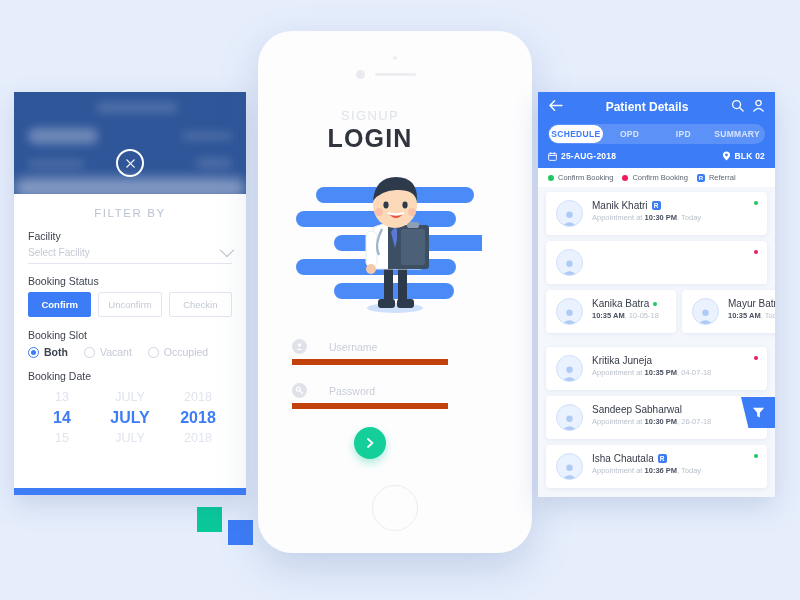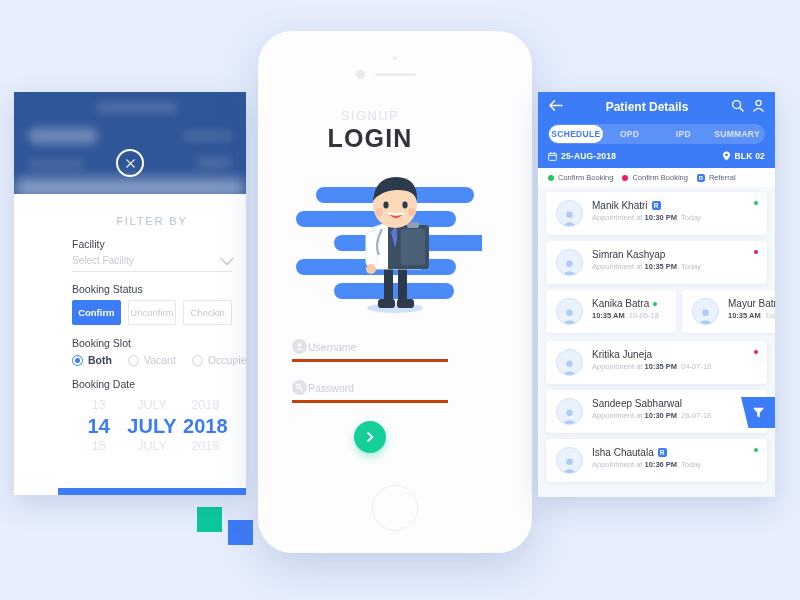--- a/index.html
+++ b/index.html
@@ -37,21 +37,21 @@
   .blurred-header .bl.t5{left:182px;top:66px;width:36px;height:10px;}
   .blurred-header .bl.t6{left:0px;top:86px;width:232px;height:20px;background:rgba(200,210,230,.55);filter:blur(6px);}
   .close-circle{
     position:absolute;left:50%;top:57px;transform:translateX(-50%);
     width:24px;height:24px;border:2px solid #fff;border-radius:50%;
     display:flex;align-items:center;justify-content:center;
     z-index:4;
   }
   .close-circle svg{display:block;}
 
-  .filter-body{padding:8px 14px;background:#fff;height:324px;box-sizing:border-box;position:relative;margin-left:44px;}
+  .filter-body{padding:0 14px;background:#fff;height:324px;box-sizing:border-box;position:relative;}
   .filter-title{
     text-align:center;color:#b9c2d2;font-size:11.5px;letter-spacing:1.6px;
     padding:13px 0 11px;font-weight:400;
   }
   .field-label{font-size:10.5px;color:#3c4250;margin-bottom:5px;}
   .select-row{
     display:flex;align-items:center;justify-content:space-between;
     border-bottom:1px solid #e3e7ef;padding-bottom:5px;margin-bottom:11px;
   }
   .select-row .ph{font-size:10px;color:#c3c9d6;}
@@ -69,21 +69,21 @@
     display:flex;align-items:center;justify-content:center;box-sizing:border-box;
   }
   .radio.on .dot{border-color:#3c7cf6;}
   .radio.on .dot::after{content:"";width:5px;height:5px;border-radius:50%;background:#3c7cf6;}
   .radio .lbl{font-size:10.5px;color:#c3c9d6;}
   .radio.on .lbl{color:#3c4250;font-weight:bold;}
   .date-picker{margin-top:6px;}
   .date-row{display:flex;justify-content:space-around;text-align:center;}
   .date-row span{flex:1;}
   .date-row.dim span{color:#dfe4ee;font-size:12.5px;line-height:19px;}
-  .date-row.sel span{color:#3c7cf6;font-size:20px;font-weight:bold;line-height:22px;}
+  .date-row.sel span{color:#3c7cf6;font-size:16px;font-weight:bold;line-height:22px;}
   .apply-btn{
     position:absolute;left:0;bottom:0;width:100%;height:30px;background:#3c7cf6;
     color:#fff;font-size:11.5px;display:flex;align-items:center;justify-content:center;
     letter-spacing:.2px;
   }
 
   
   #center-phone{
     position:absolute;left:258px;top:31px;width:274px;height:522px;
     background:#fdfdfe;border-radius:34px;
@@ -92,21 +92,21 @@
   }
   .cam{position:absolute;left:50%;top:25px;transform:translateX(-50%);width:4px;height:4px;border-radius:50%;background:#eceef2;}
   .sensor{position:absolute;left:98px;top:39px;width:9px;height:9px;border-radius:50%;background:#e9ebf0;}
   .speaker{position:absolute;left:117px;top:42px;width:41px;height:3px;border-radius:2px;background:#eceef2;}
   .home-btn{position:absolute;left:50%;bottom:22px;transform:translateX(-50%);width:44px;height:44px;border-radius:50%;border:1.4px solid #ececf1;}
   .screen-c{position:absolute;left:0;top:72px;width:224px;height:420px;overflow:hidden;}
   .signup-tab{text-align:center;color:#dfe2e9;font-size:13px;letter-spacing:1.4px;margin-top:5px;}
   .login-tab{text-align:center;color:#30343c;font-size:25px;font-weight:bold;letter-spacing:1.2px;margin-top:1px;}
   .illus{position:relative;width:274px;height:160px;margin-top:12px;}
   .form{padding:0 34px;margin-top:14px;}
-  .inp{display:flex;align-items:center;gap:1px;border-bottom:3px solid #c2410c;padding-bottom:5px;margin-bottom:18px;}
+  .inp{display:flex;align-items:center;gap:22px;border-bottom:6px solid #c2410c;padding-bottom:5px;margin-bottom:18px;}
   .inp .ic{width:15px;height:15px;border-radius:50%;background:#dfe2e8;display:flex;align-items:center;justify-content:center;flex:none;}
   .inp .ph{font-size:10.5px;color:#c9ced8;}
   .go-btn{
     width:32px;height:32px;border-radius:50%;background:#15cf9a;margin:6px auto 0;
     display:flex;align-items:center;justify-content:center;
     box-shadow:0 4px 9px rgba(21,207,154,.35);
   }
 
   
   #right-phone{
@@ -134,21 +134,21 @@
     background:#fff;border-radius:4px;padding:8px 10px;margin-bottom:6px;
     box-shadow:0 1px 4px rgba(90,120,170,.1);position:relative;
     display:flex;gap:9px;
   }
   .av{width:25px;height:25px;border-radius:50%;border:1.3px solid #cfe0fb;background:#eaf2ff;display:flex;align-items:flex-end;justify-content:center;overflow:hidden;flex:none;}
   .nm{font-size:10px;color:#343a46;display:flex;align-items:center;gap:4px;}
   .badge-r{width:9px;height:9px;border-radius:2px;background:#3c7cf6;color:#fff;font-size:6.5px;font-weight:bold;display:flex;align-items:center;justify-content:center;}
   .sub{font-size:7.5px;color:#b9bfcb;margin-top:2px;}
   .sub b{color:#4a5160;font-weight:bold;}
   .status-dot{position:absolute;right:9px;top:9px;width:4px;height:4px;border-radius:50%;}
-  .dual{display:flex;gap:6px;margin-bottom:8px;}
+  .dual{display:flex;gap:6px;margin-bottom:14px;}
   .dual .card{margin-bottom:0;flex:none;width:130px;box-sizing:border-box;}
   .fab{
     position:absolute;right:0;top:305px;width:34px;height:31px;background:#3c7cf6;
     display:flex;align-items:center;justify-content:center;
     clip-path:polygon(0 0,100% 0,100% 100%,22% 100%);
     box-shadow:-2px 3px 8px rgba(60,124,246,.35);
   }
 </style>
 </head>
 <body>
@@ -410,26 +410,20 @@
         <span class="status-dot" style="background:#1ec95f"></span>
       </div>
 
       <div class="card">
         <span class="av">
           <svg width="17" height="17" viewBox="0 0 18 18">
             <circle cx="9" cy="6" r="3.4" fill="#aecbf5"></circle>
             <path d="M1.6 18 q7.4 -8 14.8 0z" fill="#aecbf5"></path>
           </svg>
         </span>
-        <div>
-          <div class="nm">
-            <span>Simran Kashyap</span>
-          </div>
-          <div class="sub"><span>Appointment at </span><b>10:35 PM</b><span>, Today</span></div>
-        </div>
         <span class="status-dot" style="background:#ef1b5e"></span>
       </div>
 
       <div class="dual">
         <div class="card">
           <span class="av">
             <svg width="17" height="17" viewBox="0 0 18 18">
               <circle cx="9" cy="6" r="3.4" fill="#aecbf5"></circle>
               <path d="M1.6 18 q7.4 -8 14.8 0z" fill="#aecbf5"></path>
             </svg>

